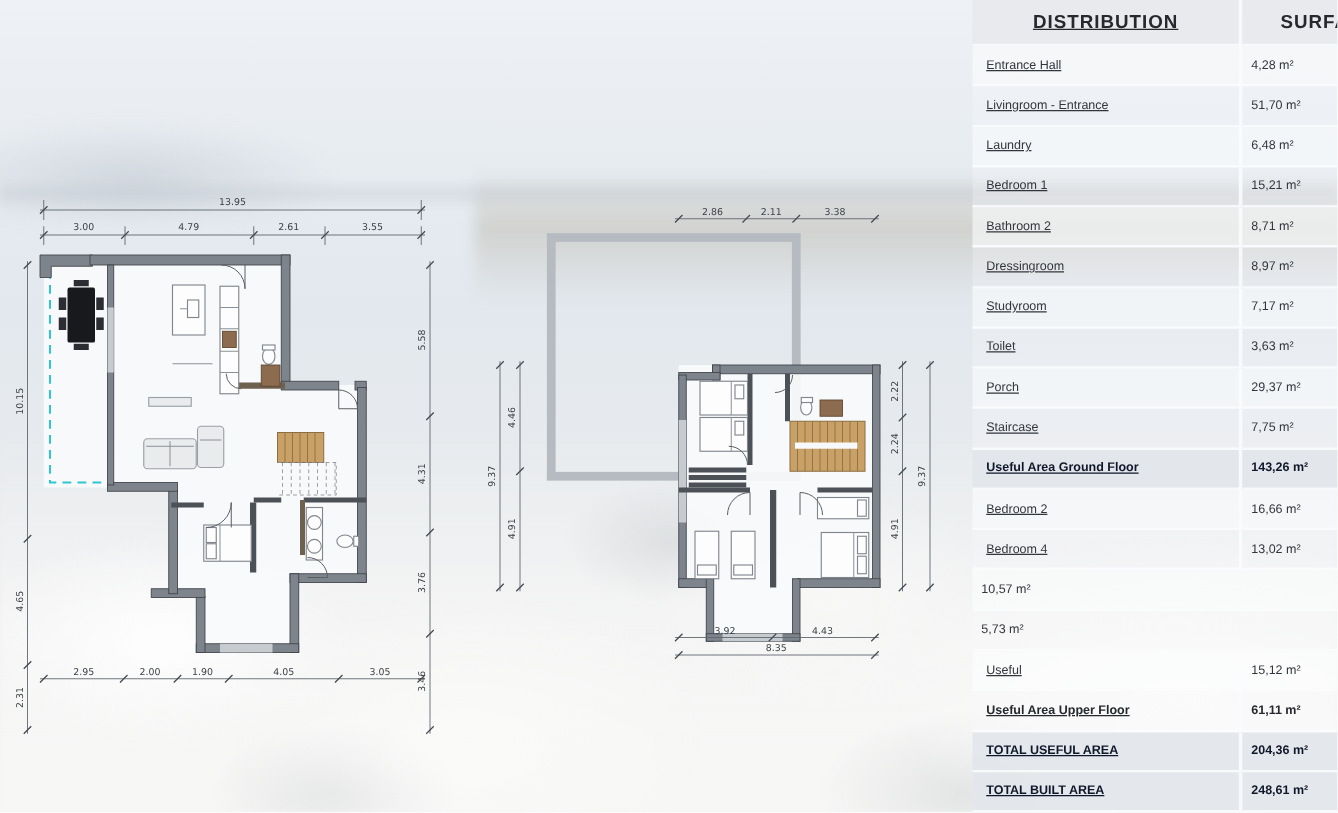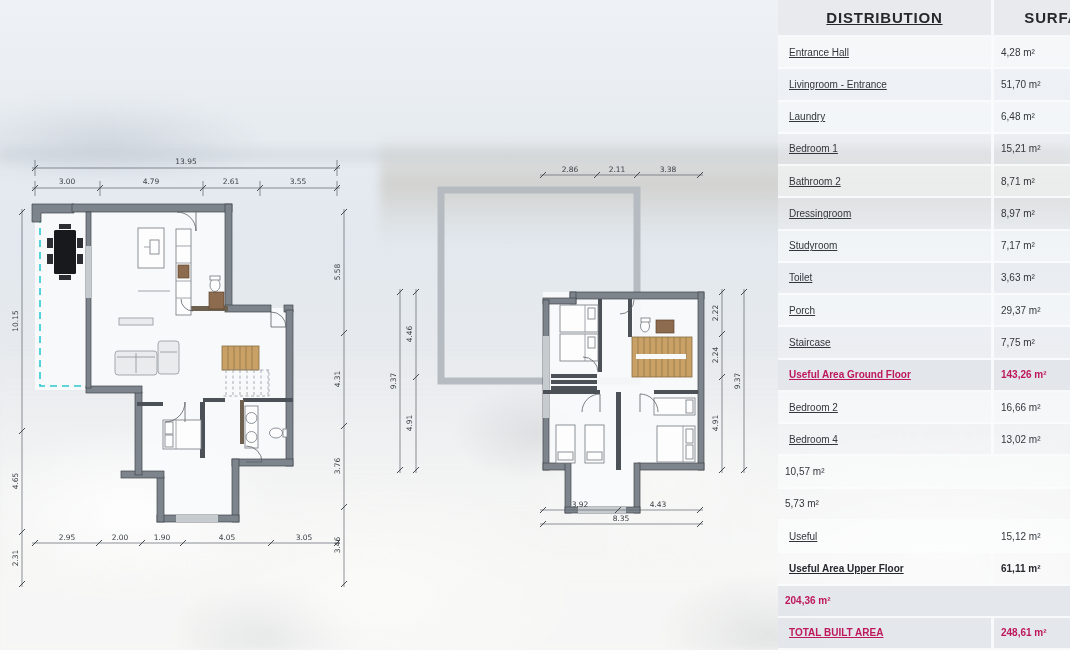--- a/index.html
+++ b/index.html
@@ -50,21 +50,21 @@
   .areatable{position:absolute;left:778px;top:0;width:354px;height:650px;display:flex;flex-direction:column;}
   .trow{display:flex;flex:1;}
   .thead{flex:0 0 37px;}
   .cell{display:flex;align-items:center;border-bottom:2px solid rgba(250,251,253,.85);}
   .cname{width:216px;padding-left:11px;box-sizing:border-box;border-right:3px solid rgba(250,251,253,.85);text-decoration:underline;}
   .cval{flex:1;padding-left:7px;}
   .trow .cell{background:rgba(252,253,254,.58);color:#33363c;font-size:10px;}
   .trow.alt .cell{background:rgba(248,250,252,.3);}
   .thead .cell{background:rgba(232,233,236,.97);font-weight:bold;font-size:15px;
                letter-spacing:.8px;color:#26282e;justify-content:center;padding-left:0;}
-  .trow.sum .cell{background:rgba(226,229,234,.94);font-weight:bold;color:#be185d;}
+  .trow.sum .cell{background:rgba(226,229,234,.94);font-weight:bold;color:#0f172a;}
   .trow.bold .cell{font-weight:bold;color:#26282e;}
 </style>
 </head>
 <body>
 
 <div class="canvas">
 
   <div class="bg bg-headland"></div>
   <div class="bg bg-sea-line"></div>
   <div class="bg bg-coast"></div>
@@ -366,20 +366,21 @@
     </div>
     <div class="trow">
       <div class="cell cname">Useful</div>
       <div class="cell cval">15,12 m²</div>
     </div>
     <div class="trow alt bold">
       <div class="cell cname">Useful Area Upper Floor</div>
       <div class="cell cval">61,11 m²</div>
     </div>
     <div class="trow sum">
+      <div class="cell cname">TOTAL USEFUL AREA</div>
       <div class="cell cval">204,36 m²</div>
     </div>
     <div class="trow sum">
       <div class="cell cname">TOTAL BUILT AREA</div>
       <div class="cell cval">248,61 m²</div>
     </div>
   </div>
 
 </div>
 

